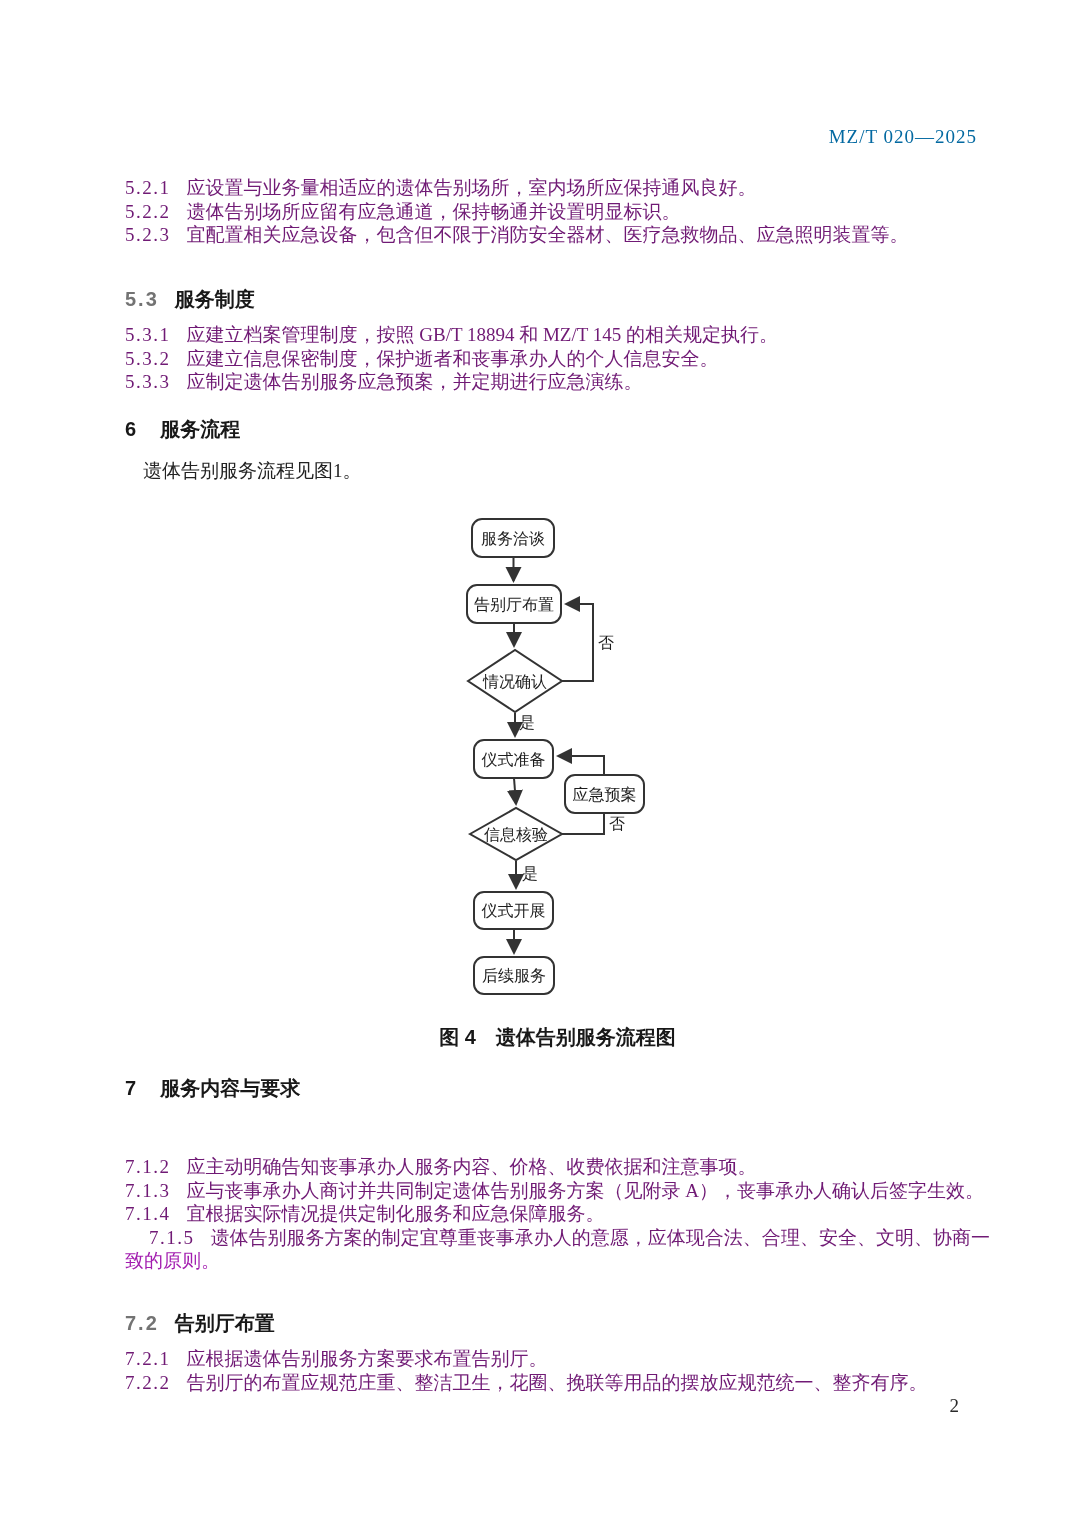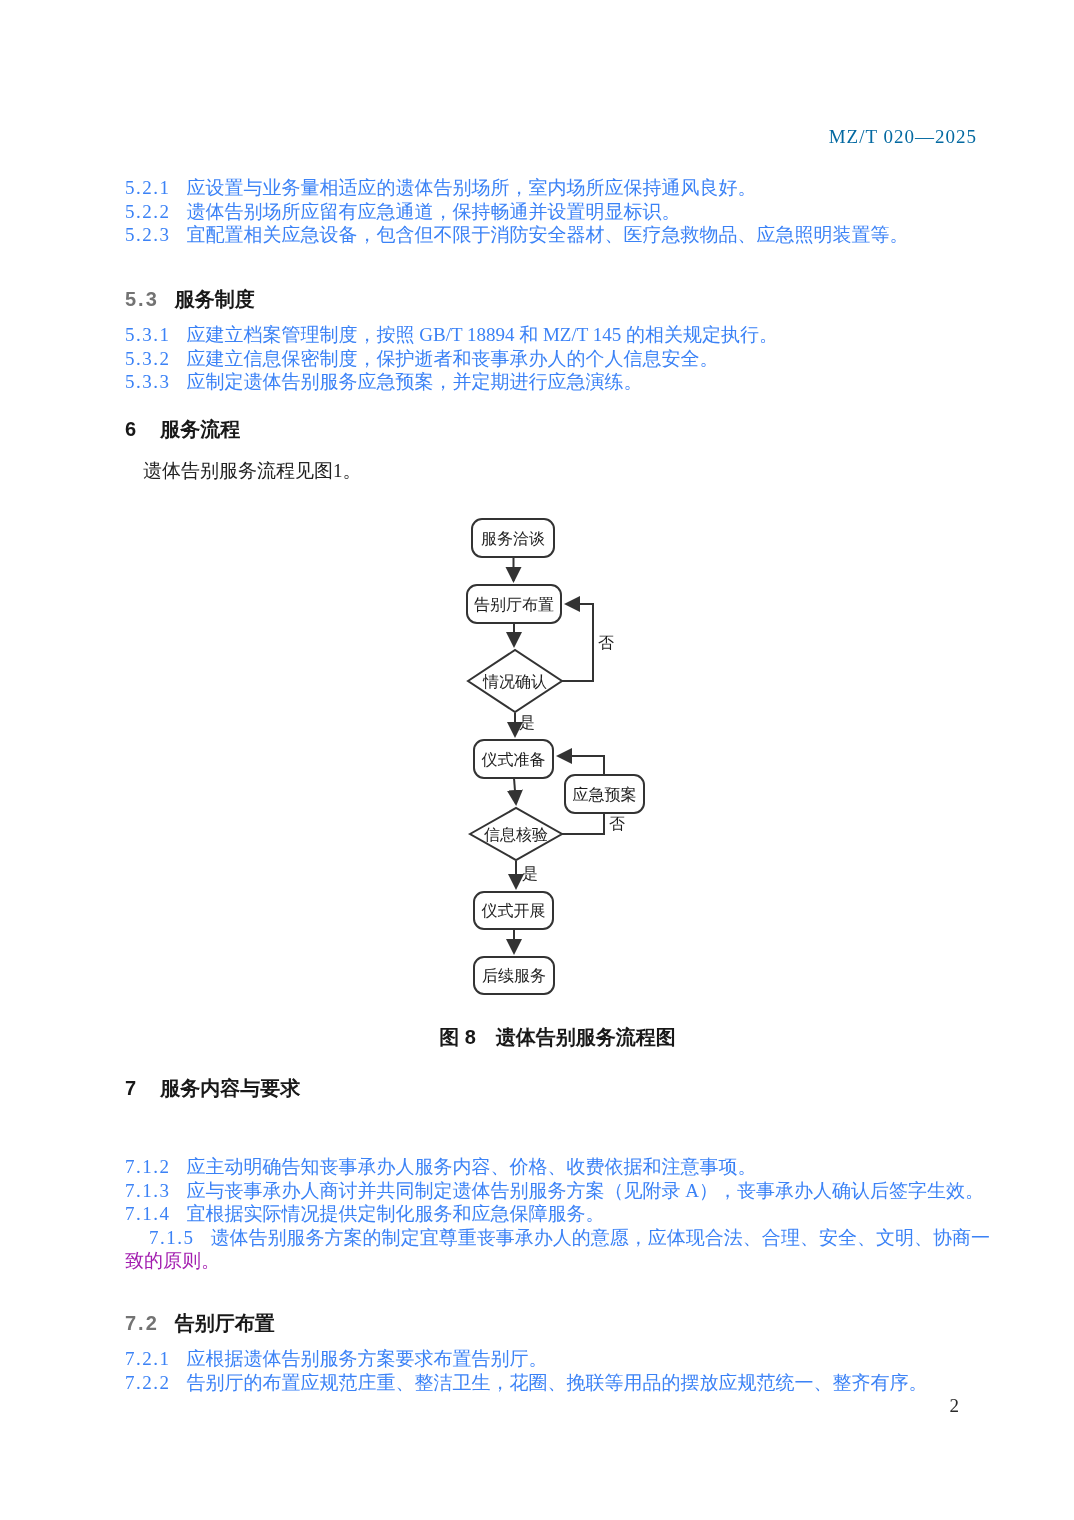--- a/index.html
+++ b/index.html
@@ -15,21 +15,21 @@
   .doc-header {
     position: absolute; top: 126px; right: 97px;
     font-family: Liberation Serif, serif;
     font-size: 19px; letter-spacing: 1px; color: #0369a1;
   }
 
   .textblock { position: absolute; left: 125px; right: 84px; }
 
   .clause {
     margin: 0; font-size: 19px; line-height: 23.5px;
-    text-align: justify; color: #3b82f6;
+    text-align: justify; color: #701a75;
   }
   .clause .cnum {
     letter-spacing: 1.5px; margin-right: 16px; white-space: nowrap;
   }
   .clause.stretch { text-align-last: justify; margin-left: 24px; }
   .clause-cont { margin: 0; font-size: 19px; line-height: 23.5px; color: #a21caf; }
 
   .heading {
     position: absolute; left: 125px; right: 84px;
     font-family: "Liberation Sans", "DejaVu Sans", sans-serif;
@@ -137,21 +137,21 @@
       <rect class="shape" x="44" y="452" width="80" height="37" rx="10"></rect>
       <text x="84" y="476" text-anchor="middle">后续服务</text>
 
       <text x="168" y="143">否</text>
       <text x="89" y="223">是</text>
       <text x="179" y="324">否</text>
       <text x="92" y="374">是</text>
     </svg>
   </div>
 
-  <div class="fig-caption">图 8　遗体告别服务流程图</div>
+  <div class="fig-caption">图 4　遗体告别服务流程图</div>
 
   <div class="heading" style="top:1075px">
     <span class="hnum">7</span><span>服务内容与要求</span>
   </div>
 
 
   <div class="textblock" style="top:1155px">
     <p class="clause"><span class="cnum">7.1.2</span><span>应主动明确告知丧事承办人服务内容、价格、收费依据和注意事项。</span></p>
     <p class="clause"><span class="cnum">7.1.3</span><span>应与丧事承办人商讨并共同制定遗体告别服务方案（见附录 A），丧事承办人确认后签字生效。</span></p>
     <p class="clause"><span class="cnum">7.1.4</span><span>宜根据实际情况提供定制化服务和应急保障服务。</span></p>

